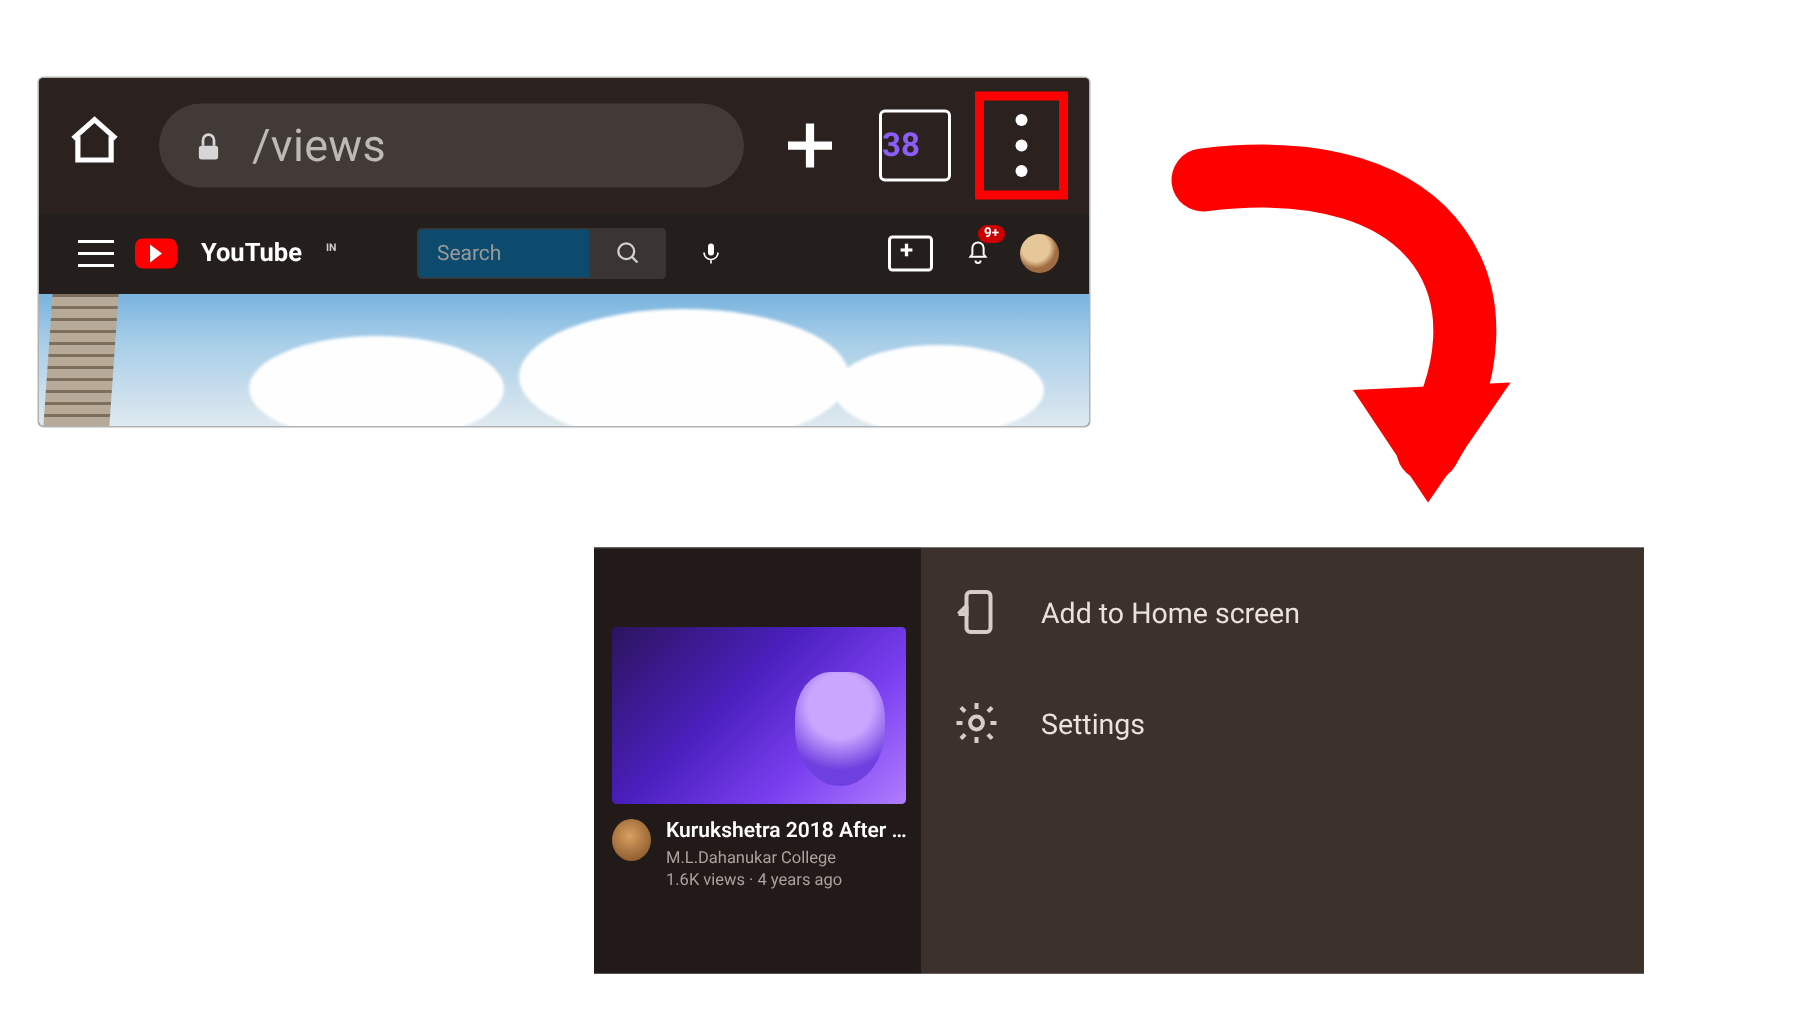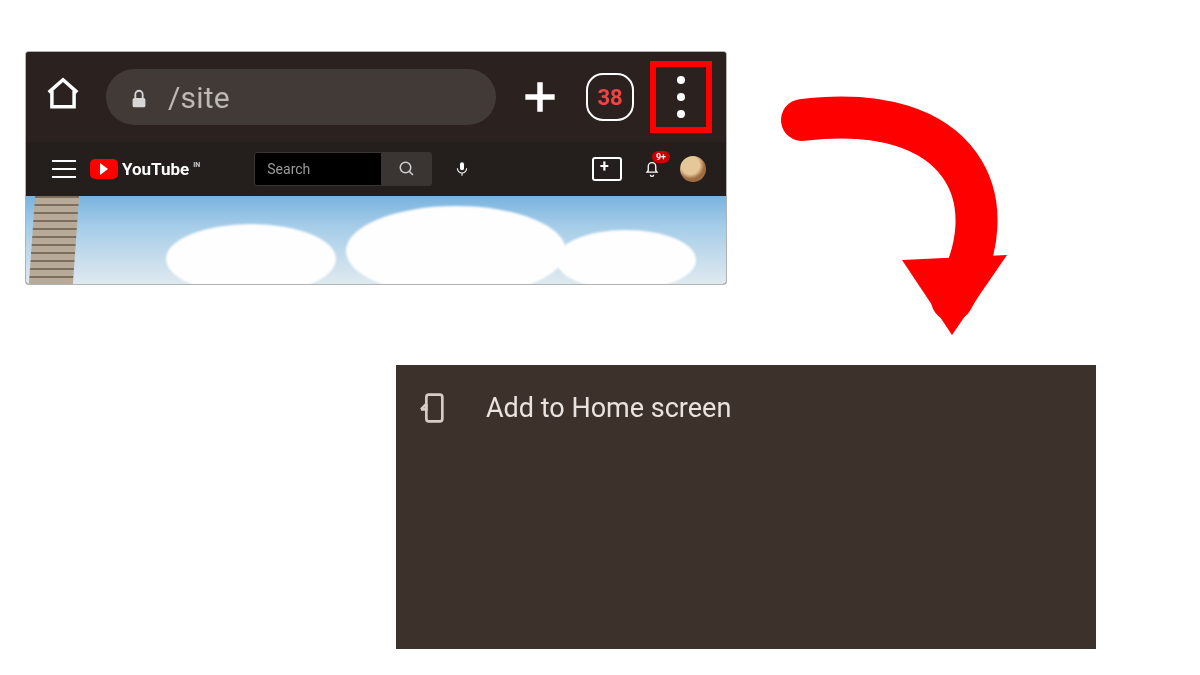--- a/index.html
+++ b/index.html
@@ -11,33 +11,33 @@
   #panel1{left:26px;top:52px;width:700px;height:232px;background:#2b2220;border-radius:3px;overflow:hidden;box-shadow:0 0 0 1px rgba(0,0,0,.3)}
   .chrome-bar{height:90px;background:#2b2220;padding:0 10px}
   .home-btn{width:44px;height:44px;margin:0 8px;color:#fff}
   .home-btn svg{width:38px;height:38px;stroke:#fff;stroke-width:2.2;fill:none}
   .addr{flex:1;height:56px;background:#423a37;border-radius:28px;margin:0 10px;padding:0 22px;color:#e8e8e8;font-size:30px;letter-spacing:.2px}
   .addr .lock{width:22px;height:26px;margin-right:18px}
   .addr .lock svg{width:22px;height:26px;fill:#d6d6d6}
   .addr .dim{color:#bdb9b6}
   .plus-btn{width:44px;height:44px;margin:0 12px}
   .plus-btn svg{stroke:#fff;stroke-width:3;fill:none}
-  .tabcount{width:44px;height:44px;border:2.5px solid #fff;border-radius:17px;color:#ef4444;font-weight:700;font-size:22px;display:flex;align-items:center;justify-content:center;margin:0 12px}
+  .tabcount{width:44px;height:44px;border:2.5px solid #fff;border-radius:4px;color:#8b5cf6;font-weight:700;font-size:22px;display:flex;align-items:center;margin:0 12px}
   .kebab{width:50px;height:60px;display:flex;flex-direction:column;align-items:center;justify-content:center;gap:9px;margin:0 4px}
   .kebab span{width:8px;height:8px;border-radius:50%;background:#fff}
   .hl-kebab{border:6px solid #ff0000}
 
   .yt-bar{height:54px;background:#241e1c;padding:0 12px;font-size:14px}
   .hamb{width:24px;height:18px;display:flex;flex-direction:column;justify-content:space-between;margin:0 14px}
   .hamb span{height:2px;background:#fff}
-  .yt-logo{display:flex;align-items:center;gap:4px;color:#fff;font-weight:700;font-size:17px;margin-right:4px}
+  .yt-logo{display:flex;align-items:center;gap:16px;color:#fff;font-weight:700;font-size:17px;margin-right:4px}
   .yt-logo .play{width:28px;height:20px;background:#ff0000;border-radius:5px;position:relative}
   .yt-logo .play::after{content:'';position:absolute;left:10px;top:4px;border-left:8px solid #fff;border-top:6px solid transparent;border-bottom:6px solid transparent}
   .yt-region{font-size:7px;font-weight:700;align-self:flex-start;margin-top:2px;color:#cfcfcf}
-  .yt-search{flex:1;max-width:290px;height:32px;background:#000000;border:1px solid #3a3432;border-radius:3px 0 0 3px;margin-left:50px;padding:0 12px;color:#9a9a9a;font-size:14px}
+  .yt-search{flex:1;max-width:290px;height:32px;background:#0c4a6e;border:1px solid #3a3432;border-radius:3px 0 0 3px;margin-left:50px;padding:0 12px;color:#9a9a9a;font-size:14px}
   .yt-search-btn{width:50px;height:34px;background:#3a3432;display:flex;align-items:center;justify-content:center;border-radius:0 3px 3px 0}
   .yt-search-btn svg{width:18px;height:18px;stroke:#d0d0d0;stroke-width:2;fill:none}
   .yt-mic{width:36px;height:36px;margin-left:12px;display:flex;align-items:center;justify-content:center}
   .yt-mic svg{width:16px;height:20px;fill:#fff}
   .yt-gap{flex:1}
   .yt-create{width:26px;height:20px;border:2px solid #fff;border-radius:3px;position:relative;margin:0 10px}
   .yt-create::after{content:'+';position:absolute;left:6px;top:-2px;color:#fff;font-size:16px;font-weight:700}
   .yt-bell{position:relative;margin:0 10px}
   .yt-bell svg{width:20px;height:22px;stroke:#fff;stroke-width:1.6;fill:none}
   .yt-bell .badge{position:absolute;top:-6px;right:-8px;background:#cc0000;color:#fff;font-size:9px;font-weight:700;border-radius:8px;padding:1px 4px}
@@ -52,21 +52,21 @@
   .p2-left{width:218px;height:100%;background:#211a18;border-top:1px solid #3a3230}
   .mini-thumb{width:196px;height:118px;margin:52px 0 0 12px;background:linear-gradient(135deg,#2c145e 0%,#4a1fbd 40%,#7a3ff0 70%,#b07dff 100%);border-radius:3px;position:relative;overflow:hidden}
   .mini-thumb .face{position:absolute;right:14px;top:30px;width:60px;height:76px;border-radius:40% 40% 50% 50%;background:radial-gradient(circle at 50% 30%,#caa6ff 0 35%,#6f3fe0 70%)}
   .mini-meta{margin:10px 0 0 12px;display:flex;gap:10px}
   .mini-avatar{width:28px;height:28px;border-radius:50%;background:radial-gradient(circle at 45% 40%,#d8a060,#7a4a20)}
   .mini-text{color:#fff;font-size:14px;line-height:1.2}
   .mini-text .title{font-weight:600;white-space:nowrap;overflow:hidden;text-overflow:ellipsis;max-width:170px}
   .mini-text .sub{color:#a9a29d;font-size:11px;margin-top:2px}
 
   .menu{flex:1;height:100%;background:#3d312c;display:flex;flex-direction:column;padding:6px 20px 0 20px}
-  .menu-item{height:74px;display:flex;align-items:center;gap:36px;color:#e9e2de;font-size:27px;position:relative}
+  .menu-item{height:74px;display:flex;align-items:center;gap:26px;color:#e9e2de;font-size:19px;position:relative}
   .menu-item.sep{border-bottom:1px solid #574a43}
   .menu-icon{width:34px;height:34px;display:flex;align-items:center;justify-content:center}
   .menu-icon svg{width:32px;height:32px;stroke:#d7cdc7;stroke-width:2;fill:none}
   .menu-item .chk{margin-left:auto;width:30px;height:30px;background:#f1b18c;border-radius:4px;display:flex;align-items:center;justify-content:center}
   .menu-item .chk svg{width:20px;height:20px;stroke:#3d312c;stroke-width:3.2;fill:none}
   .hl-desktop{position:absolute;left:-12px;right:-12px;top:4px;bottom:4px;border:6px solid #ff0000;pointer-events:none}
 
   
   #arrow{left:742px;top:80px;width:300px;height:300px;pointer-events:none}
   #arrow svg{width:300px;height:300px}
@@ -83,21 +83,21 @@
           <path d="M5 10v10h14V10"></path>
         </svg>
     </div>
     <div class="addr flex">
       <span class="lock">
         <svg viewBox="0 0 24 24">
             <rect x="5" y="11" width="14" height="10" rx="2"></rect>
             <path d="M8 11V7a4 4 0 0 1 8 0v4" fill="none" stroke="#d6d6d6" stroke-width="2"></path>
           </svg>
       </span>
-        <span class="dim">/site</span>
+        <span class="dim">/views</span>
     </div>
     <div class="plus-btn">
       <svg viewBox="0 0 24 24">
           <path d="M12 4v16M4 12h16"></path>
         </svg>
     </div>
     <div class="tabcount">
       <span>38</span>
     </div>
     <div class="kebab hl-kebab">
@@ -147,33 +147,55 @@
 
   <div class="yt-video">
     <div class="building"></div>
     <div class="cloud" style="left:140px;top:28px;width:170px;height:70px"></div>
     <div class="cloud" style="left:320px;top:10px;width:220px;height:90px"></div>
     <div class="cloud" style="left:530px;top:34px;width:140px;height:60px"></div>
   </div>
 </div>
 
 <div id="panel2" class="abs flex" style="align-items:stretch">
+  <div class="p2-left">
+    <div class="mini-thumb">
+      <div class="face"></div>
+    </div>
+    <div class="mini-meta">
+      <div class="mini-avatar"></div>
+      <div class="mini-text">
+        <div class="title">Kurukshetra 2018 After M…</div>
+        <div class="sub">M.L.Dahanukar College</div>
+        <div class="sub">1.6K views · 4 years ago</div>
+      </div>
+    </div>
+  </div>
 
   <div class="menu">
     <div class="menu-item">
       <span class="menu-icon">
         <svg viewBox="0 0 24 24">
             <rect x="7" y="2" width="12" height="20" rx="2"></rect>
             <path d="M3 13l4-4M3 13h4V9"></path>
           </svg>
       </span>
       <span>Add to Home screen</span>
     </div>
 
 
+    <div class="menu-item">
+      <span class="menu-icon">
+        <svg viewBox="0 0 24 24">
+            <circle cx="12" cy="12" r="3.2"></circle>
+            <path d="M12 2v3M12 19v3M4.2 4.2l2.1 2.1M17.7 17.7l2.1 2.1M2 12h3M19 12h3M4.2 19.8l2.1-2.1M17.7 6.3l2.1-2.1"></path>
+          </svg>
+      </span>
+      <span>Settings</span>
+    </div>
   </div>
 </div>
 
 <div id="arrow" class="abs">
   <svg viewBox="0 0 300 300">
     <path d="M60 40 C 220 20, 270 120, 210 220" stroke="#ff0000" stroke-width="42" fill="none" stroke-linecap="round"></path>
     <path d="M160 180 L210 255 L265 175 Z" fill="#ff0000"></path>
   </svg>
 </div>
 

